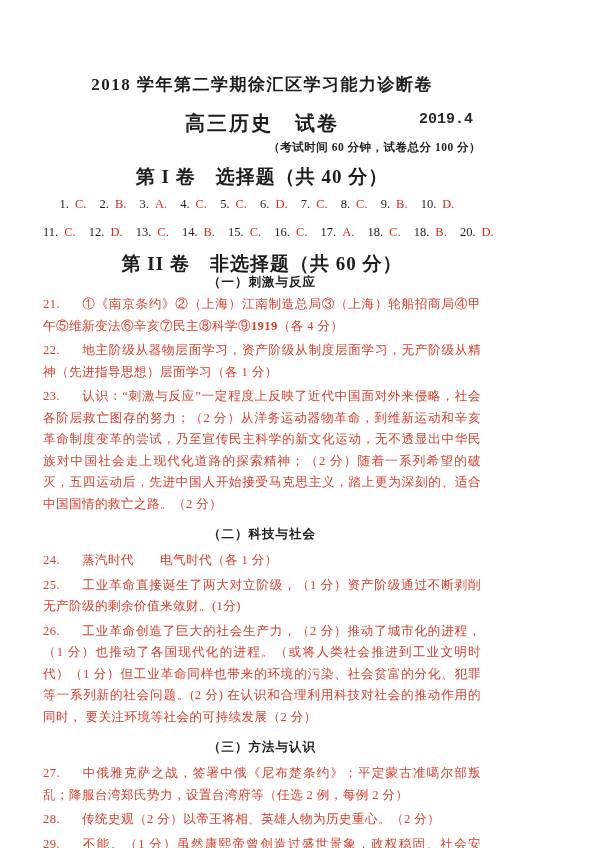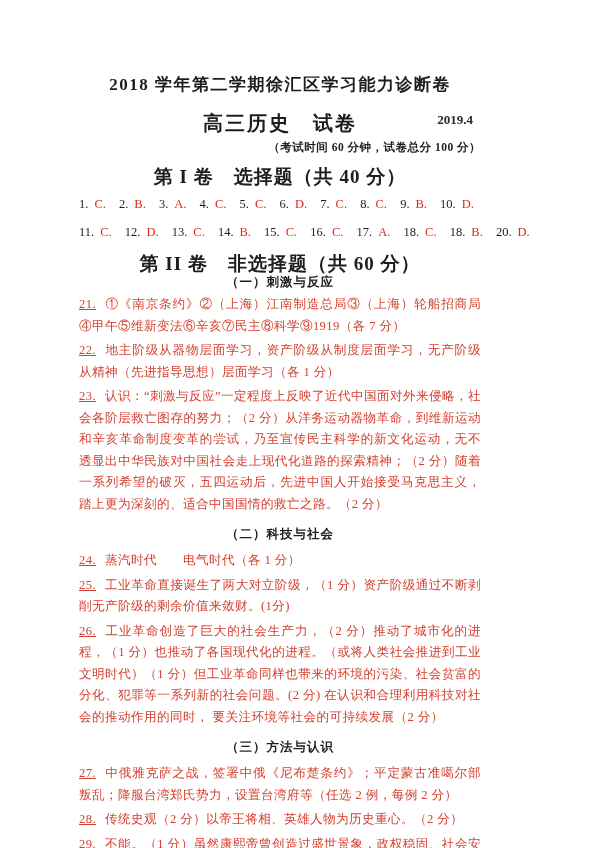--- a/index.html
+++ b/index.html
@@ -1,43 +1,43 @@
 <!DOCTYPE html>
 <html><head>
 <meta charset="utf-8">
 <style>
   html,body{margin:0;padding:0;}
   body{
     width:600px;height:848px;background:#ffffff;overflow:hidden;
     font-family:"Liberation Serif","DejaVu Serif",serif;
     color:#1d1d1f;
   }
-  .page{box-sizing:border-box;width:538px;height:848px;padding:74px 57px 0 79px;position:relative;}
+  .page{box-sizing:border-box;width:538px;height:848px;padding:74px 57px 0 43px;position:relative;}
   .doc-title{
     text-align:center;font-size:17px;font-weight:bold;line-height:22px;letter-spacing:1.5px;margin:0;
   }
   .subtitle-row{position:relative;text-align:center;margin-top:7px;height:28px;}
   .doc-subtitle{font-size:20px;font-weight:bold;letter-spacing:2px;line-height:28px;display:inline-block;margin:6px;}
   .doc-date{
-    position:absolute;right:8px;bottom:3px;font-size:13px;font-weight:bold;
-    font-family:Liberation Serif, serif;color:#2a2a2a;
+    position:absolute;right:8px;bottom:3px;font-size:15px;font-weight:bold;
+    font-family:Liberation Mono, monospace;color:#2a2a2a;
   }
   .exam-info{text-align:right;font-weight:bold;font-size:11.5px;line-height:15px;margin-top:9px;letter-spacing:0.5px;}
   .sec-heading{text-align:center;font-weight:bold;font-size:19px;line-height:18px;margin-top:13px;letter-spacing:1px;}
   .part-heading{text-align:center;font-weight:bold;font-size:12.5px;line-height:17px;margin-top:1px;letter-spacing:1px;}
   .answers-row{margin-top:8px;font-size:12.5px;line-height:20px;white-space:nowrap;text-align:center;}
   .ans-item{display:inline-block;margin-right:10px;}
   .ans-num{color:#1d1d1f;margin-right:6px;}
   .ans-letter{color:#e0271b;}
   .question{
     margin:3px 0 0 0;color:#d4402f;font-size:12.6px;line-height:21.5px;
     text-align:justify;letter-spacing:0.4px;
   }
-  .q-num{margin-right:9px;text-decoration:underline;}
-  .q-bold{font-weight:normal;margin-top:8px;}
+  .q-num{margin-right:22px;}
+  .q-bold{font-weight:bold;margin-top:8px;}
   .gap-sm{height:4px;}
   .gap-md{height:10px;}
 </style>
 </head>
 <body>
 
 <div class="page">
 
   <h1 class="doc-title">2018 学年第二学期徐汇区学习能力诊断卷</h1>
 
@@ -73,21 +73,21 @@
     <span class="ans-item"><span class="ans-num">17.</span><span class="ans-letter">A.</span></span>
     <span class="ans-item"><span class="ans-num">18.</span><span class="ans-letter">C.</span></span>
     <span class="ans-item"><span class="ans-num">18.</span><span class="ans-letter">B.</span></span>
     <span class="ans-item"><span class="ans-num">20.</span><span class="ans-letter">D.</span></span>
   </div>
 
   <div class="sec-heading">第 II 卷　非选择题（共 60 分）</div>
 
   <div class="part-heading">（一）刺激与反应</div>
 
-  <p class="question"><span class="q-num">21.</span><span>①《南京条约》②（上海）江南制造总局③（上海）轮船招商局④甲午⑤维新变法⑥辛亥⑦民主⑧科学⑨</span><span class="q-bold">1919</span><span>（各 7 分）</span></p>
+  <p class="question"><span class="q-num">21.</span><span>①《南京条约》②（上海）江南制造总局③（上海）轮船招商局④甲午⑤维新变法⑥辛亥⑦民主⑧科学⑨</span><span class="q-bold">1919</span><span>（各 4 分）</span></p>
 
   <p class="question"><span class="q-num">22.</span><span>地主阶级从器物层面学习，资产阶级从制度层面学习，无产阶级从精神（先进指导思想）层面学习（各 1 分）</span></p>
 
   <p class="question"><span class="q-num">23.</span><span>认识：“刺激与反应”一定程度上反映了近代中国面对外来侵略，社会各阶层救亡图存的努力；（2 分）从洋务运动器物革命，到维新运动和辛亥革命制度变革的尝试，乃至宣传民主科学的新文化运动，无不透显出中华民族对中国社会走上现代化道路的探索精神；（2 分）随着一系列希望的破灭，五四运动后，先进中国人开始接受马克思主义，踏上更为深刻的、适合中国国情的救亡之路。（2 分）</span></p>
 
   <div class="gap-md"></div>
 
   <div class="part-heading">（二）科技与社会</div>
 
   <div class="gap-sm"></div>

